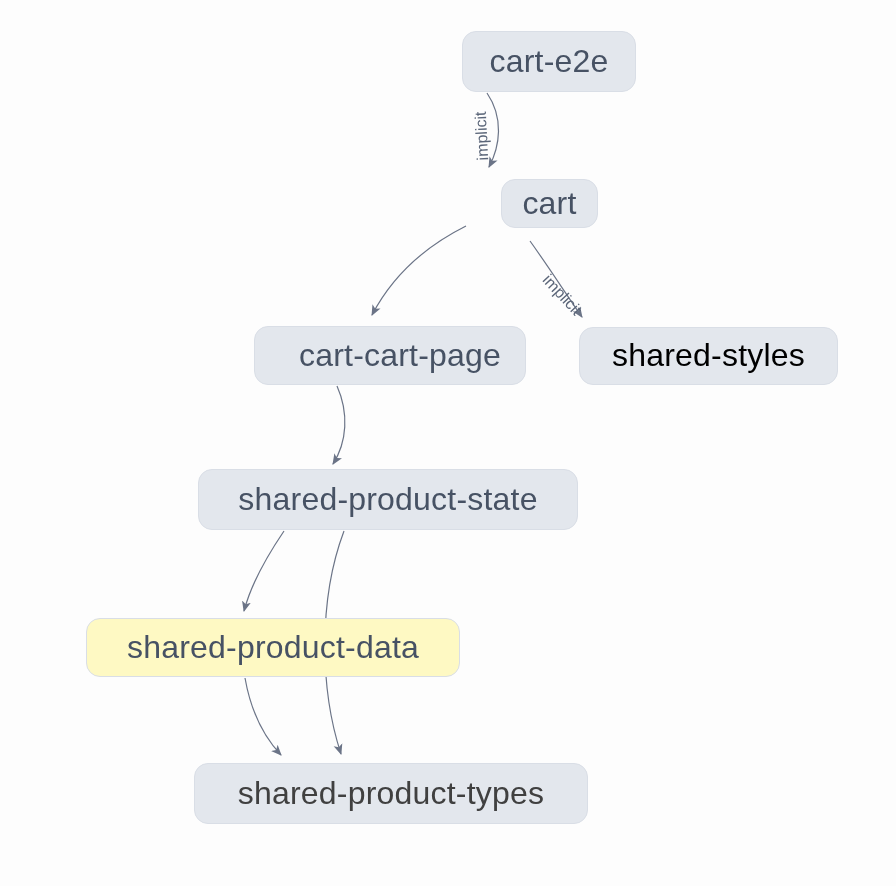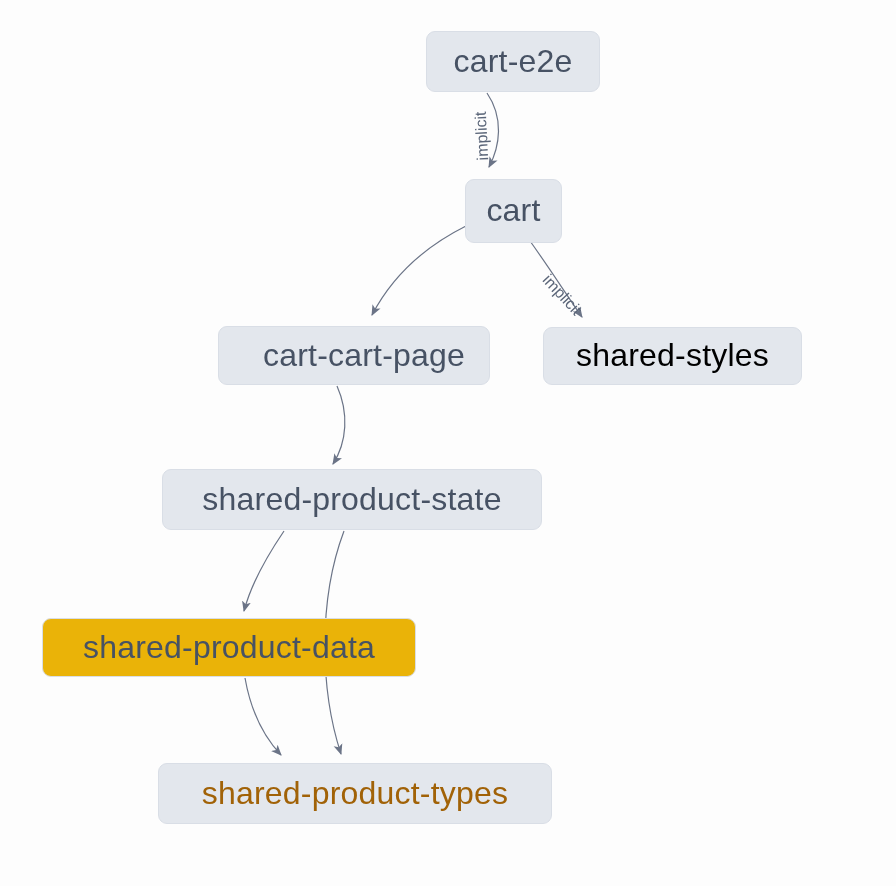--- a/index.html
+++ b/index.html
@@ -19,26 +19,27 @@
     position: absolute;
     left: 0;
     top: 0;
     width: 896px;
     height: 886px;
     display: block;
   }
   .node {
     position: absolute;
     box-sizing: border-box;
-    border-radius: 9px;
+    border-radius: 14px;
     display: flex;
     align-items: center;
     justify-content: center;
     white-space: nowrap;
     cursor: pointer;
+    margin-left: 36px;
   }
   .node-label {
     font-size: 32px;
     letter-spacing: 0.2px;
     line-height: 1;
     padding-bottom: 2px;
   }
   .edge-label {
     position: absolute;
     font-size: 16px;
@@ -64,36 +65,36 @@
         <path d="M 337,386 C 349,413 347,442 333,464" fill="none" stroke="#6b7487" stroke-width="1.2" marker-end="url(#arrow)"></path>
         <path d="M 284,531 C 263,562 250,588 244,611" fill="none" stroke="#6b7487" stroke-width="1.2" marker-end="url(#arrow)"></path>
         <path d="M 344,531 C 318,600 320,690 341,754" fill="none" stroke="#6b7487" stroke-width="1.2" marker-end="url(#arrow)"></path>
         <path d="M 245,678 C 251,712 264,737 281,755" fill="none" stroke="#6b7487" stroke-width="1.2" marker-end="url(#arrow)"></path>
       </g>
   </svg>
   <div id="nodes-layer">
       <div class="node" style="left: 426px; top: 31px; width: 174px; height: 61px; background: rgb(227, 231, 237); border: 1px solid rgb(217, 222, 230);">
         <span class="node-label" style="color: rgb(71, 82, 100);">cart-e2e</span>
       </div>
-      <div class="node" style="left: 465px; top: 179px; width: 97px; height: 64px; background: rgb(227, 231, 237); border: 1px solid rgb(217, 222, 230);">
+      <div class="node" style="left: 465px; top: 179px; width: 97px; height: 49px; background: rgb(227, 231, 237); border: 1px solid rgb(217, 222, 230);">
         <span class="node-label" style="color: rgb(71, 82, 100);">cart</span>
       </div>
       <div class="node" style="left: 218px; top: 326px; width: 272px; height: 59px; background: rgb(227, 231, 237); border: 1px solid rgb(217, 222, 230); padding-left: 20px;">
         <span class="node-label" style="color: rgb(71, 82, 100);">cart-cart-page</span>
       </div>
       <div class="node" style="left: 543px; top: 327px; width: 259px; height: 58px; background: rgb(227, 231, 237); border: 1px solid rgb(217, 222, 230);">
         <span class="node-label" style="color: #000000;">shared-styles</span>
       </div>
       <div class="node" style="left: 162px; top: 469px; width: 380px; height: 61px; background: rgb(227, 231, 237); border: 1px solid rgb(217, 222, 230); text-align: right;">
         <span class="node-label" style="color: rgb(71, 82, 100);">shared-product-state</span>
       </div>
-      <div class="node" style="left: 42px; top: 618px; width: 374px; height: 59px; background: #eab308; border: 1px solid rgb(217, 222, 230);">
+      <div class="node" style="left: 50px; top: 618px; width: 374px; height: 59px; background: #fef9c3; border: 1px solid rgb(217, 222, 230);">
         <span class="node-label" style="color: rgb(71, 82, 100);">shared-product-data</span>
       </div>
       <div class="node" style="left: 158px; top: 763px; width: 394px; height: 61px; background: rgb(227, 231, 237); border: 1px solid rgb(217, 222, 230);">
-        <span class="node-label" style="color: #a16207;">shared-product-types</span>
+        <span class="node-label" style="color: #404040;">shared-product-types</span>
       </div>
     </div>
   <div id="labels-layer">
       <div class="edge-label" style="left: 482px; top: 136px; transform: translate(-50%, -50%) rotate(-93deg); color: rgb(90, 101, 120);">implicit</div>
       <div class="edge-label" style="left: 562px; top: 295px; transform: translate(-50%, -50%) rotate(47deg); color: rgb(90, 101, 120);">implicit</div>
     </div>
 </div>
 
 </body></html>

